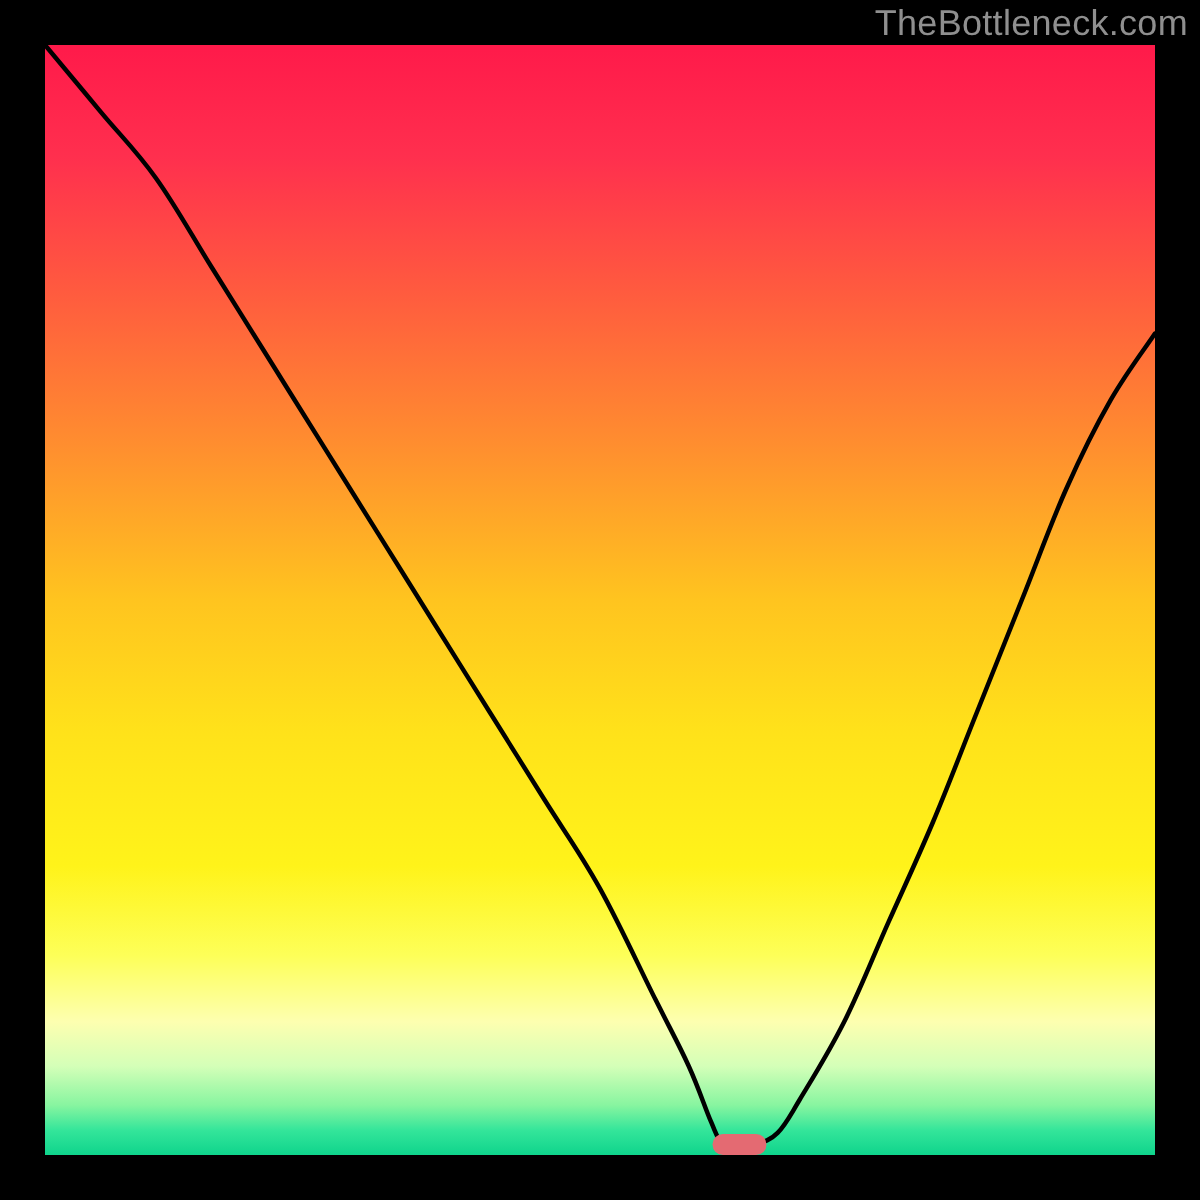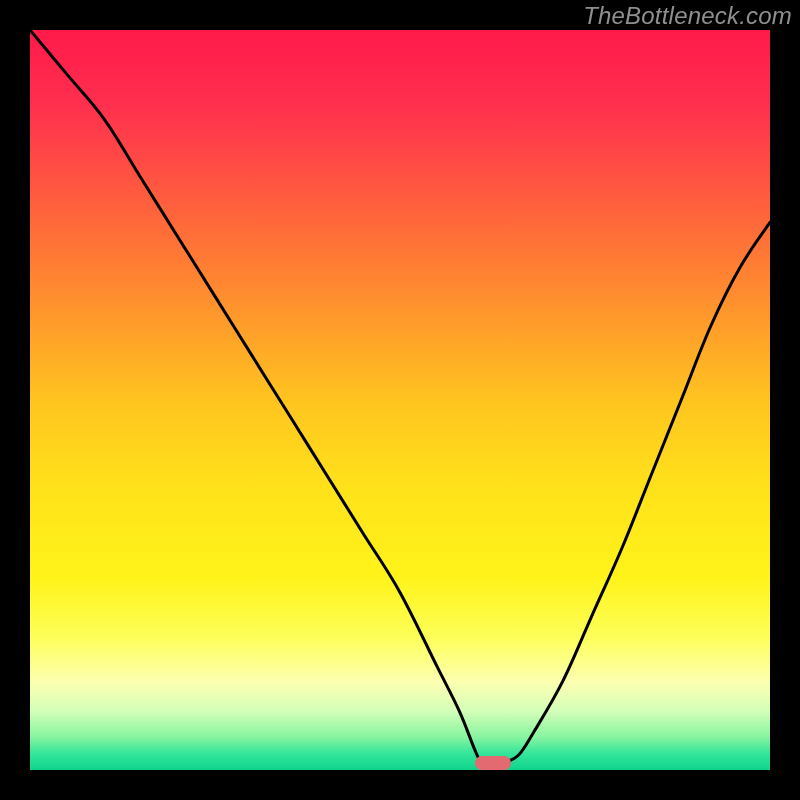--- a/index.html
+++ b/index.html
@@ -19,21 +19,20 @@
   .watermark {
     position: absolute;
     top: 2px;
     right: 8px;
     font-family: Arial, Helvetica, sans-serif;
     font-size: 24px;
     font-weight: 400;
     color: #8f8f8f;
     letter-spacing: 0.2px;
     z-index: 10;
-    font-style: italic;
   }
   .plot-area {
     position: absolute;
     top: 30px;
     left: 30px;
     width: 740px;
     height: 740px;
     overflow: hidden;
   }
   .gradient {

